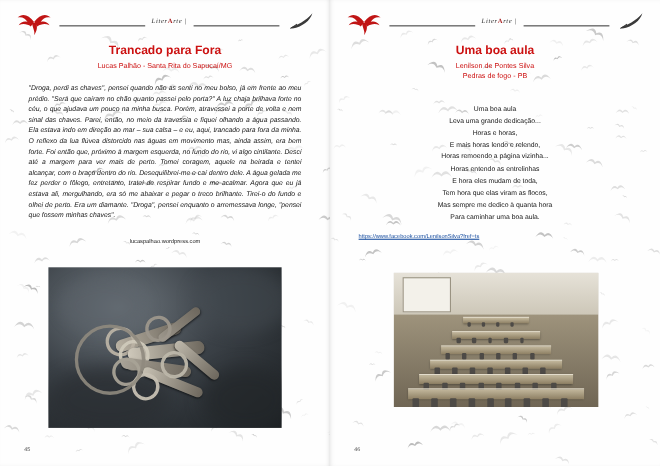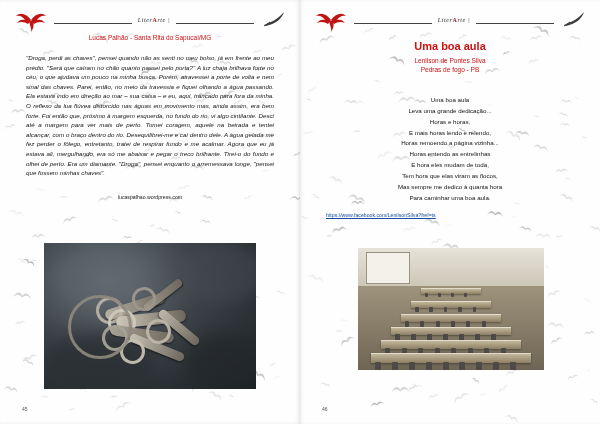--- a/index.html
+++ b/index.html
@@ -582,20 +582,21 @@
       <span class="rule"></span>
       <span class="quill">
         <svg width="24" height="16" viewBox="0 0 24 16">
           <path d="M2 14 C8 12, 16 8, 22 1 C20 8, 13 13, 4 15 Z" fill="#3a3a3a"></path>
           <path d="M2 15 L8 11" stroke="#3a3a3a" stroke-width="1" fill="none"></path>
         </svg>
       </span>
     </div>
 
     <div class="content">
+      <div class="title">Trancado para Fora</div>
       <div class="byline2">Lucas Palhão - Santa Rita do Sapucaí/MG</div>
       <div class="prose">"Droga, perdi as chaves", pensei quando não as senti no meu bolso, já em frente ao meu prédio. "Será que caíram no chão quanto passei pelo porta?" A luz chaja brilhava forte no céu, o que ajudava um pouco na minha busca. Porém, atravessei a porte de volta e nem sinal das chaves. Parei, então, no meio da travessia e fiquei olhando a água passando. Ela estava indo em direção ao mar – sua calsa – e eu, aqui, trancado para fora da minha. O reflexo da lua flúvea distorcido nas águas em movimento mas, ainda assim, era bem forte. Foi então que, próximo à margem esquerda, no fundo do rio, vi algo cintilante. Desci até a margem para ver mais de perto. Tomei coragem, aquele na beirada e tentei alcançar, com o braço dentro do rio. Desequilibrei-me e caí dentro dele. A água gelada me fez perder o fôlego, entretanto, tratei de respirar fundo e me acalmar. Agora que eu já estava ali, mergulhando, era só me abaixar e pegar o treco brilhante. Tirei-o do fundo e olhei de perto. Era um diamante. "Droga", pensei enquanto o arremessava longe, "pensei que fossem minhas chaves".</div>
       <div class="credit">lucaspalhao.wordpress.com</div>
     </div>
 
     <div class="photo photo-keys">
       <div class="keys-stage">
           <div class="kblur" style="left:10px;top:10px;width:80px;height:50px;background:#5a6168;opacity:0.55;filter:blur(6px)"></div>
           <div class="kblur" style="left:130px;top:0px;width:90px;height:60px;background:#454c52;opacity:0.5;filter:blur(7px)"></div>
           <div class="kblur" style="left:0px;top:90px;width:110px;height:60px;background:#2a2e32;opacity:0.7;filter:blur(8px)"></div>

